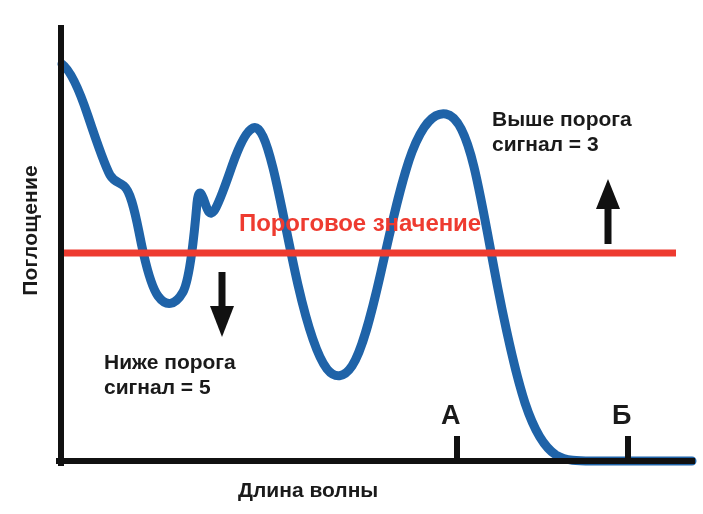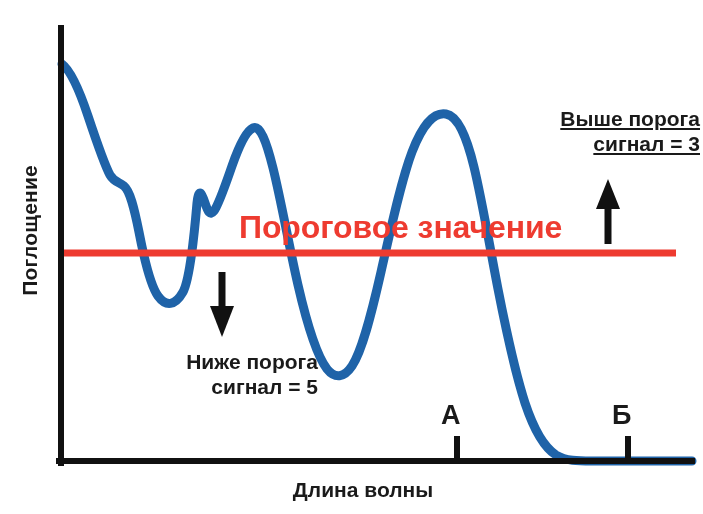--- a/index.html
+++ b/index.html
@@ -39,43 +39,42 @@
     text-align: center;
     font-size: 21px;
     letter-spacing: 0.2px;
     transform: rotate(-90deg);
     transform-origin: center center;
   }
   #x-axis-title {
     left: 238px;
     top: 478px;
     width: 250px;
-    text-align: center;
+    text-align: left;
     font-size: 21px;
   }
   #threshold-label {
     left: 239px;
     top: 209px;
-    font-size: 32px;
+    font-size: 24px;
     color: #ee3b30;
     letter-spacing: -0.1px;
   }
   #above-annotation {
     left: 492px;
     top: 107px;
     width: 208px;
-    text-align: right;
+    text-align: left;
     font-size: 21px;
-    text-decoration: underline;
   }
   #below-annotation {
     left: 104px;
     top: 350px;
     width: 214px;
-    text-align: right;
+    text-align: left;
     font-size: 21px;
   }
   .tick-label {
     font-size: 27px;
     font-weight: bold;
   }
   #tick-label-a { left: 441px; top: 400px; }
   #tick-label-b { left: 612px; top: 400px; }
 </style>
 </head>

